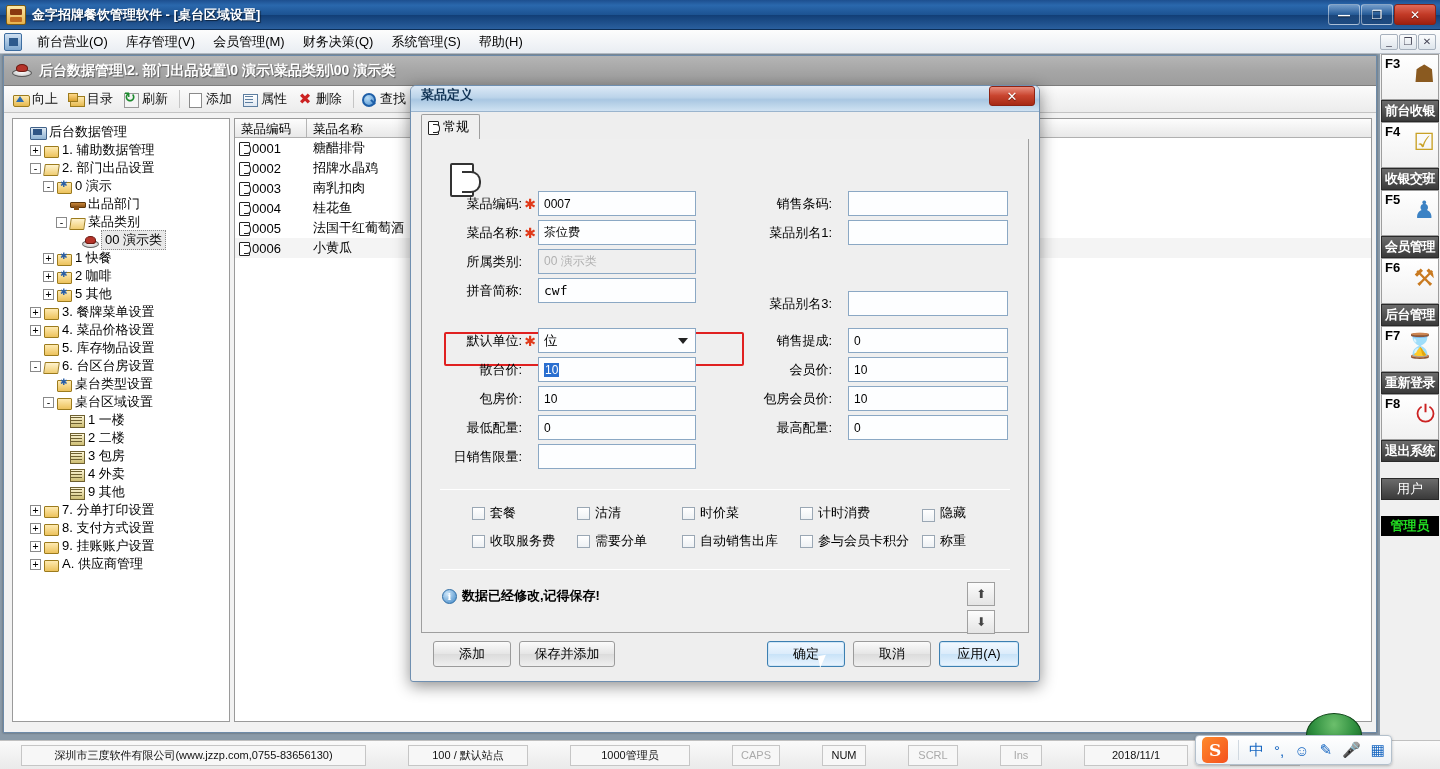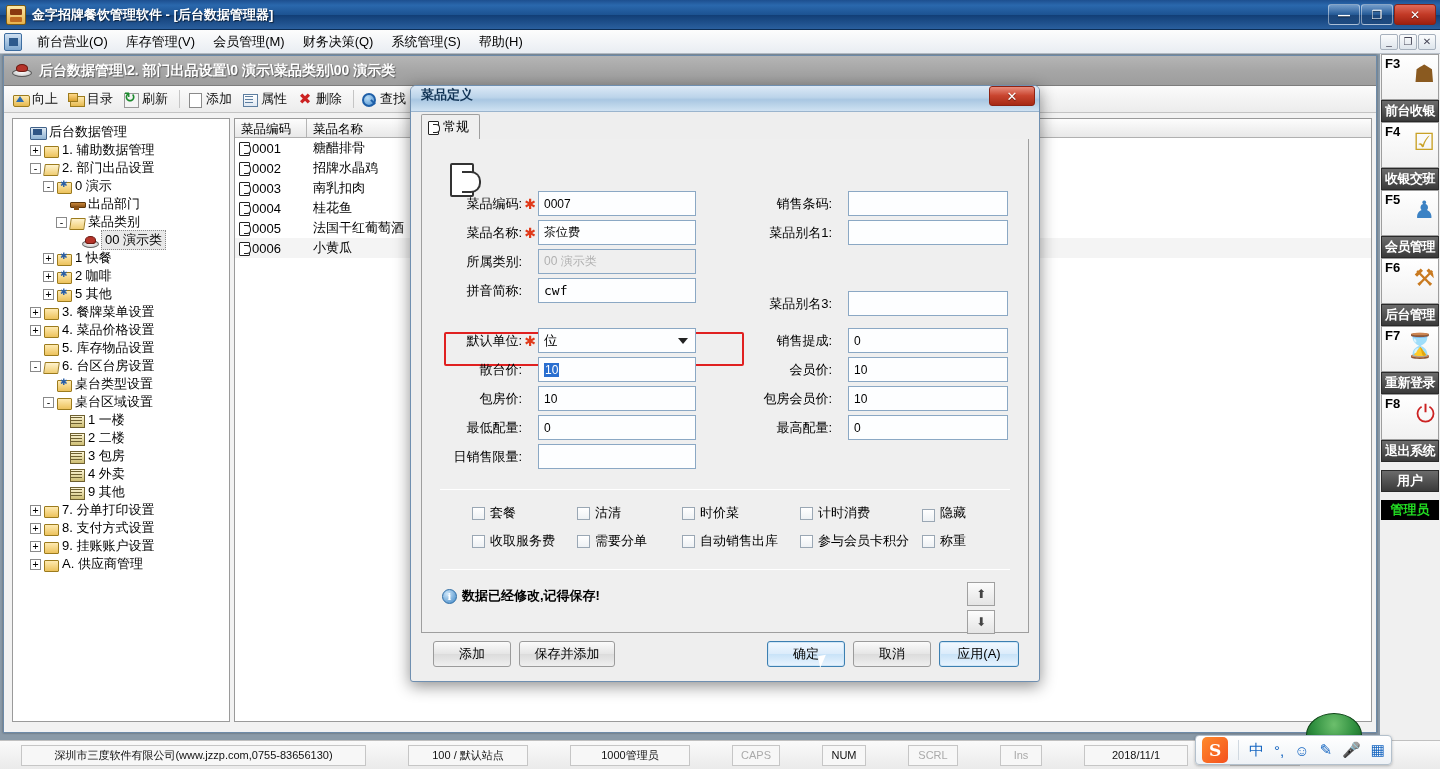--- a/index.html
+++ b/index.html
@@ -296,24 +296,24 @@
   }
   .rs-lab {
     width:58px; height:22px; margin:0 1px;
     background:linear-gradient(to bottom,#6b6b6b,#3a3a3a);
     border:1px solid #2a2a2a;
     color:#fff; font-size:13px; font-weight:bold;
     display:flex; align-items:center; justify-content:center;
     letter-spacing:-0.5px;
   }
   .rs-user {
-    width:58px; height:22px; margin:8px 1px;
+    width:58px; height:22px; margin:16px 1px;
     background:linear-gradient(to bottom,#6b6b6b,#3a3a3a);
     border:1px solid #2a2a2a;
-    color:#fff; font-size:13px; font-weight:bold;
+    color:#fff; font-size:13px; font-weight:normal;
     display:flex; align-items:center; justify-content:center;
   }
   .rs-userval {
     width:58px; height:20px; margin:0 1px;
     background:#000; color:#22dd22; font-size:13px; font-weight:bold;
     display:flex; align-items:center; justify-content:center;
   }
   .rs-glyph { position:absolute; right:3px; top:7px; font-size:24px; line-height:24px; }
 
   
@@ -487,21 +487,21 @@
     transform: rotate(-10deg);
   }
 </style>
 </head>
 <body>
 
 <div id="app">
 
   <div class="titlebar">
     <div class="tb-icon"></div>
-    <div class="tb-title">金字招牌餐饮管理软件 - [后台数据管理器]</div>
+    <div class="tb-title">金字招牌餐饮管理软件 - [桌台区域设置]</div>
     <div class="tb-btns">
       <div class="tb-btn">—</div>
       <div class="tb-btn">❐</div>
       <div class="tb-btn close">✕</div>
     </div>
   </div>
 
   <div class="menubar">
     <div class="menu-appicon"></div>
     <div class="menu-item">前台营业(O)</div>

